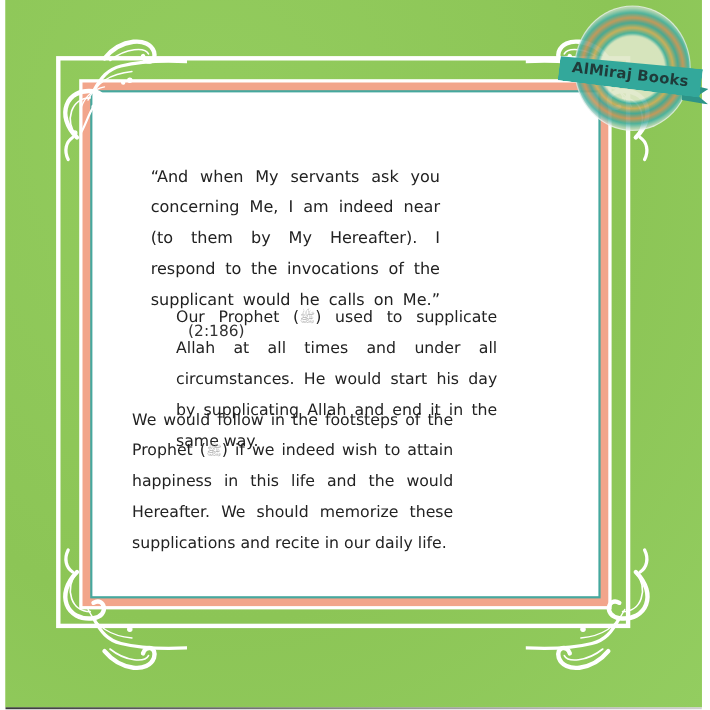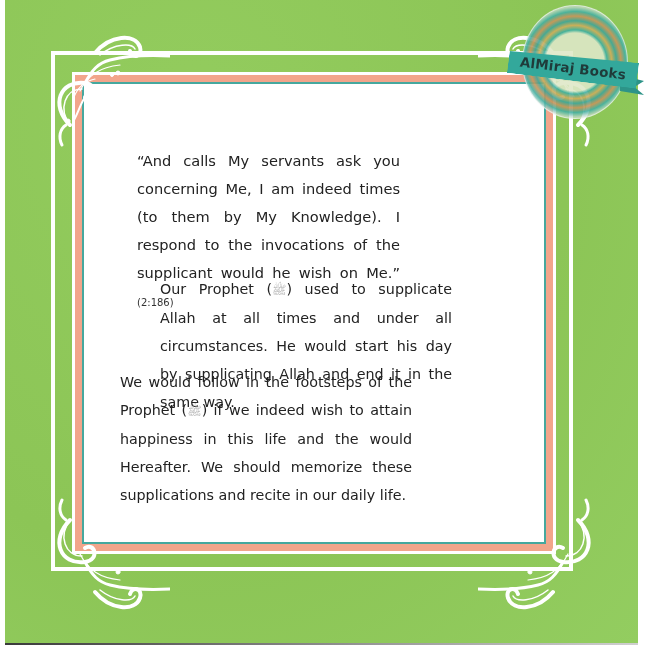--- a/index.html
+++ b/index.html
@@ -51,21 +51,21 @@
     .text-block {
       position: absolute; left: 120px; width: 292px;
       font-family: "DejaVu Sans", sans-serif;
       font-size: 14.3px; color: #222222;
       line-height: 28px;
       text-align: justify;
     }
     .quote { left: 137px; top: 147px; width: 263px; font-size: 14.6px; }
     .para1 { top: 275px; width: 292px; margin-left: 40px; }
     .para2 { top: 368px; width: 292px; }
-    .ref { font-size: 10px; color: #333; }
+    .ref { font-size: 14px; color: #333; margin-left: 34px; }
     .saw { color: #b0b0b0; font-size: 12px; }
 
     .logo {
       position: absolute; left: 508px; top: 5px; width: 130px; height: 118px;
     }
     .logo-circle {
       position: absolute; left: 14px; top: 0; width: 104px; height: 112px;
       border-radius: 50%;
       background: radial-gradient(circle, #dfe8c8 0%, #dfe8c8 38%, #3fb0a3 42%, #d1ad5a 48%, #3fa69a 54%, #c9955a 60%, #45b0a2 66%, rgba(200,220,210,0.8) 72%);
       opacity: 0.9;
@@ -148,24 +148,24 @@
     <path d="M55 28 C 70 10, 95 8, 100 22 C 103 32, 92 34, 90 26" stroke-width="4"></path>
     <path d="M60 30 C 75 18, 92 18, 95 24" stroke-width="1.5"></path>
     <path d="M45 58 C 52 45, 58 38, 70 35 C 90 30, 110 30, 130 31" stroke-width="3"></path>
     <path d="M40 66 C 48 50, 60 42, 80 40" stroke-width="1.2"></path>
     <circle cx="78" cy="48" r="2" fill="#ffffff"></circle>
     <path d="M22 120 C 18 112, 20 104, 26 100" stroke-width="3"></path>
   </svg>
 </div>
 
 <div class="text-block quote">
-  <span>“And calls My servants ask you concerning Me, I </span>
-  <span>am indeed times (to them by My Knowledge). I </span>
+  <span>“And when My servants ask you concerning Me, I </span>
+  <span>am indeed near (to them by My Hereafter). I </span>
   <span>respond to the invocations of the supplicant would </span>
-  <span>he wish on Me.” </span>
+  <span>he calls on Me.” </span>
   <span class="ref">(2:186)</span>
 </div>
 
 <div class="text-block para1"><span>Our Prophet (</span><span class="saw">ﷺ</span><span>) used to supplicate Allah at all times and under all circumstances. He would start his day by supplicating Allah and end it in the same way.</span></div>
 
 <div class="text-block para2"><span>We would follow in the footsteps of the Prophet (</span><span class="saw">ﷺ</span><span>) if we indeed wish to attain happiness in this life and the would Hereafter. We should memorize these supplications and recite in our daily life.</span></div>
 
 <div class="logo">
   <div class="logo-circle"></div>
   <div class="logo-ribbon-tail"></div>

